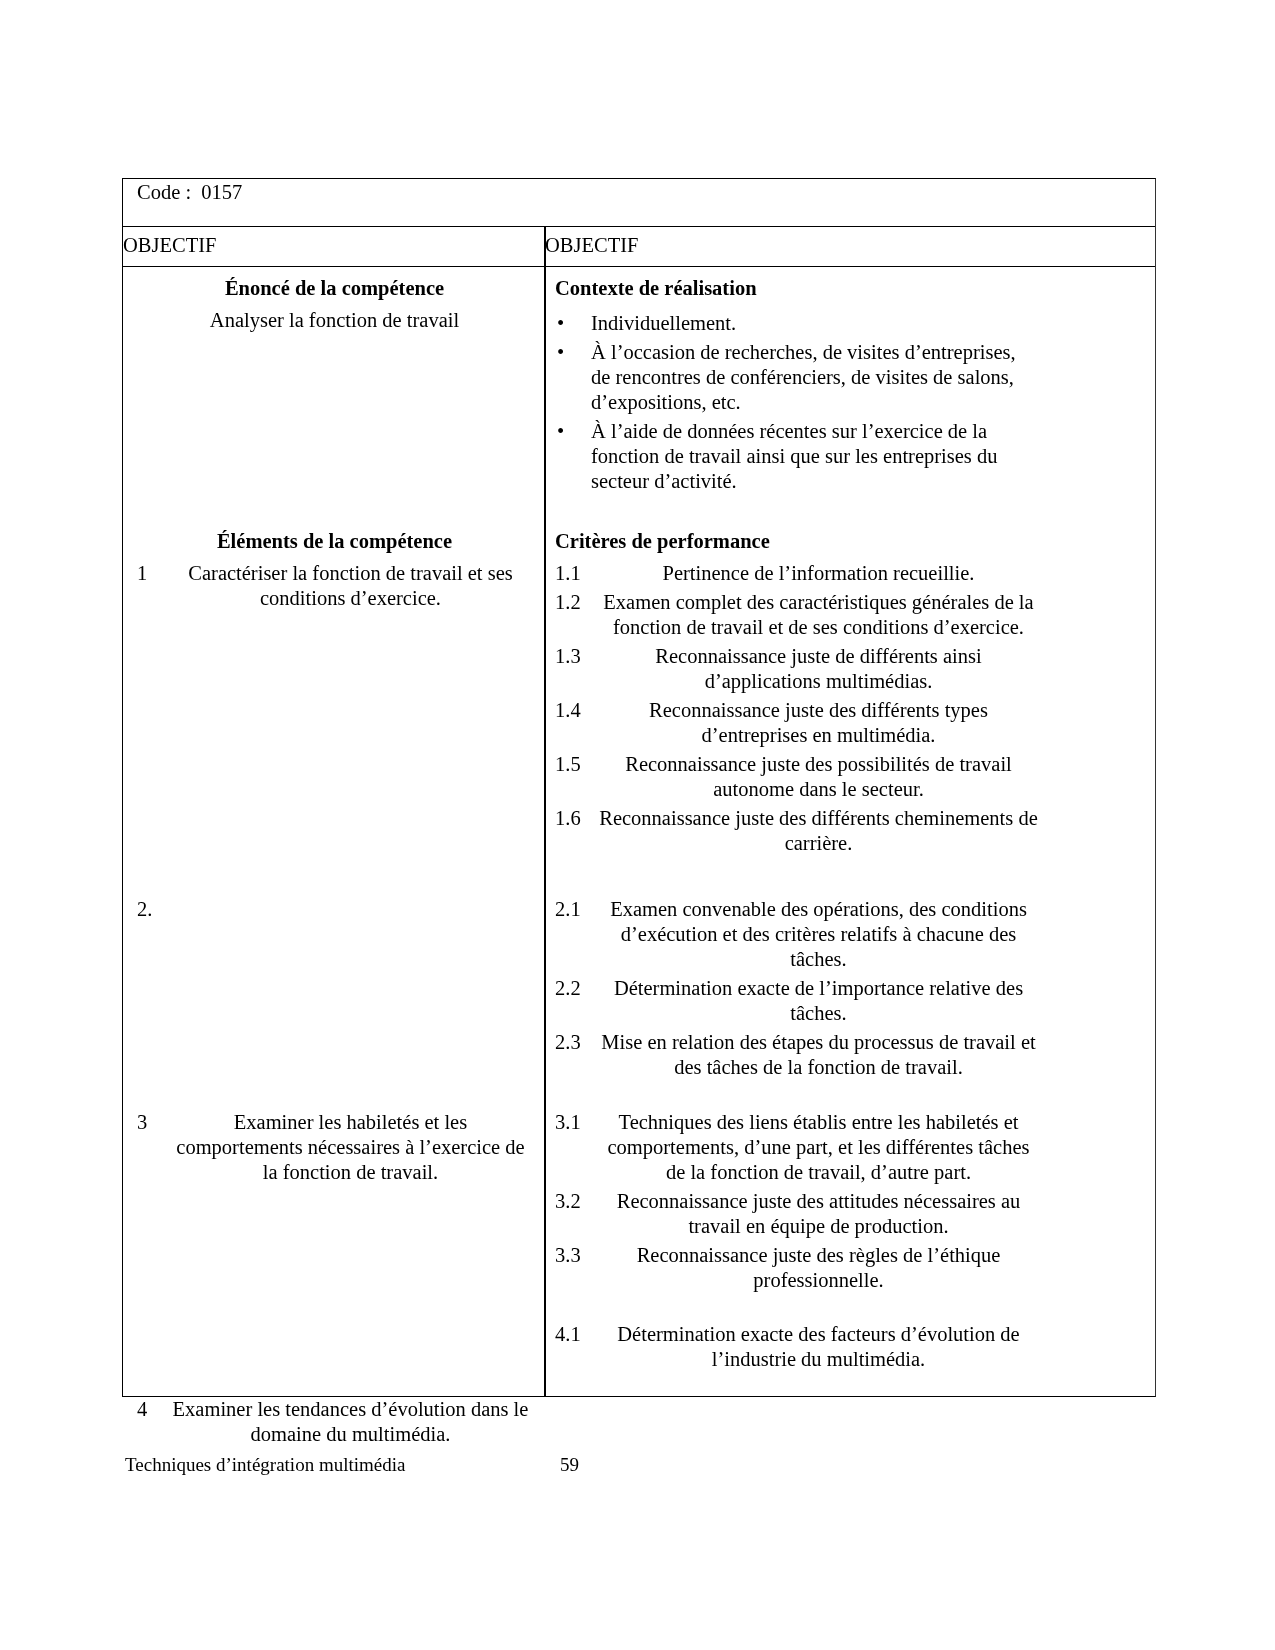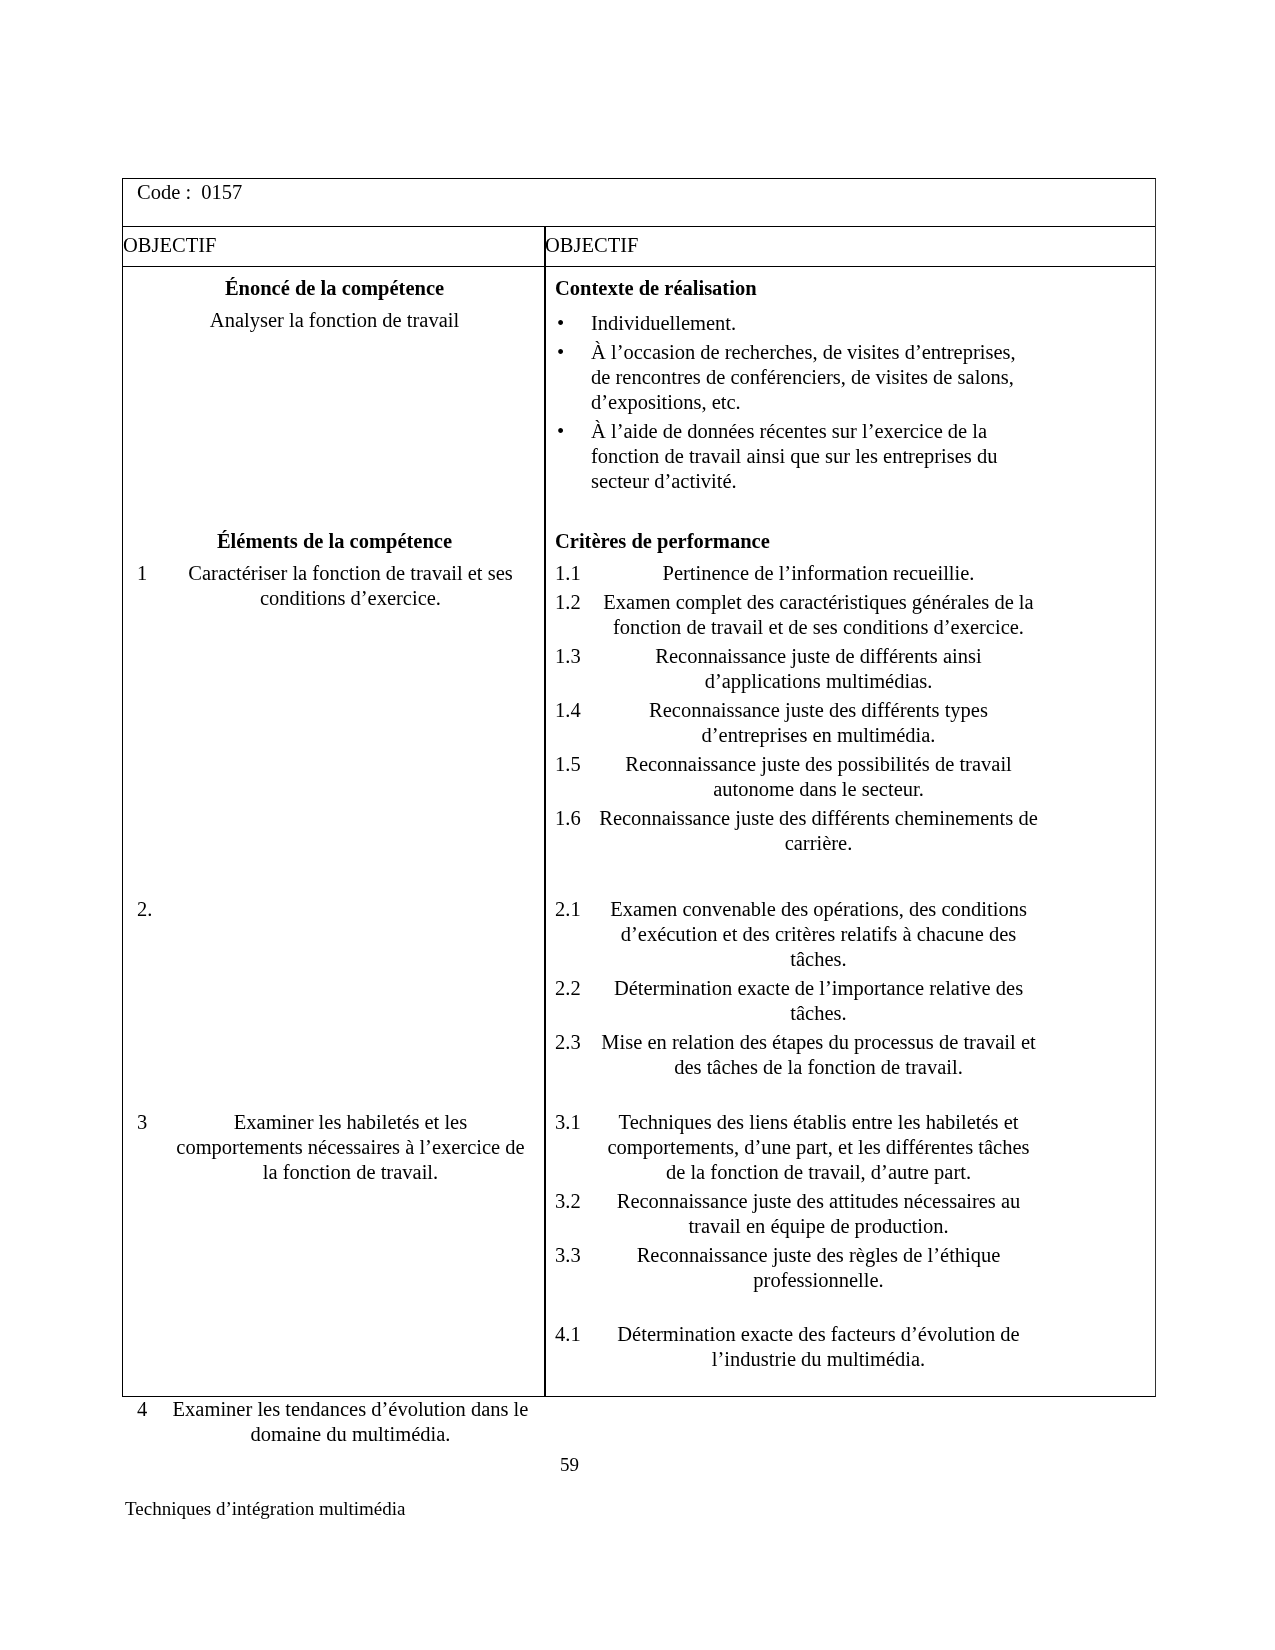--- a/index.html
+++ b/index.html
@@ -31,21 +31,21 @@
   .heading { font-weight: bold; margin-top: 9px; }
   .block { position: absolute; left: 0; right: 0; }
   .para { margin-top: 7px; }
   .bullets { list-style: none; margin: 10px 0 0 0; padding: 0; }
   .bullets li { position: relative; padding-left: 36px; margin-bottom: 4px; }
   .bullets li .dot { position: absolute; left: 2px; top: 0; }
   .numitem { position: relative; padding-left: 32px; }
   .numitem .num { position: absolute; left: 0; top: 0; }
   .crit { position: relative; padding-left: 42px; margin-bottom: 4px; text-align: center; }
   .crit .num { position: absolute; left: 0; top: 0; }
-  .footer-left { position: absolute; left: 125px; top: 1452px; font-size: 19px; margin-top: 44px; }
+  .footer-left { position: absolute; left: 125px; top: 1452px; font-size: 19px; }
   .footer-page { position: absolute; left: 560px; top: 1452px; font-size: 19px; }
 </style>
 </head>
 <body>
 
 <div class="frame">
   <div class="code-row">
     <span>Code :</span>&nbsp;
     <span>0157</span>
   </div>

